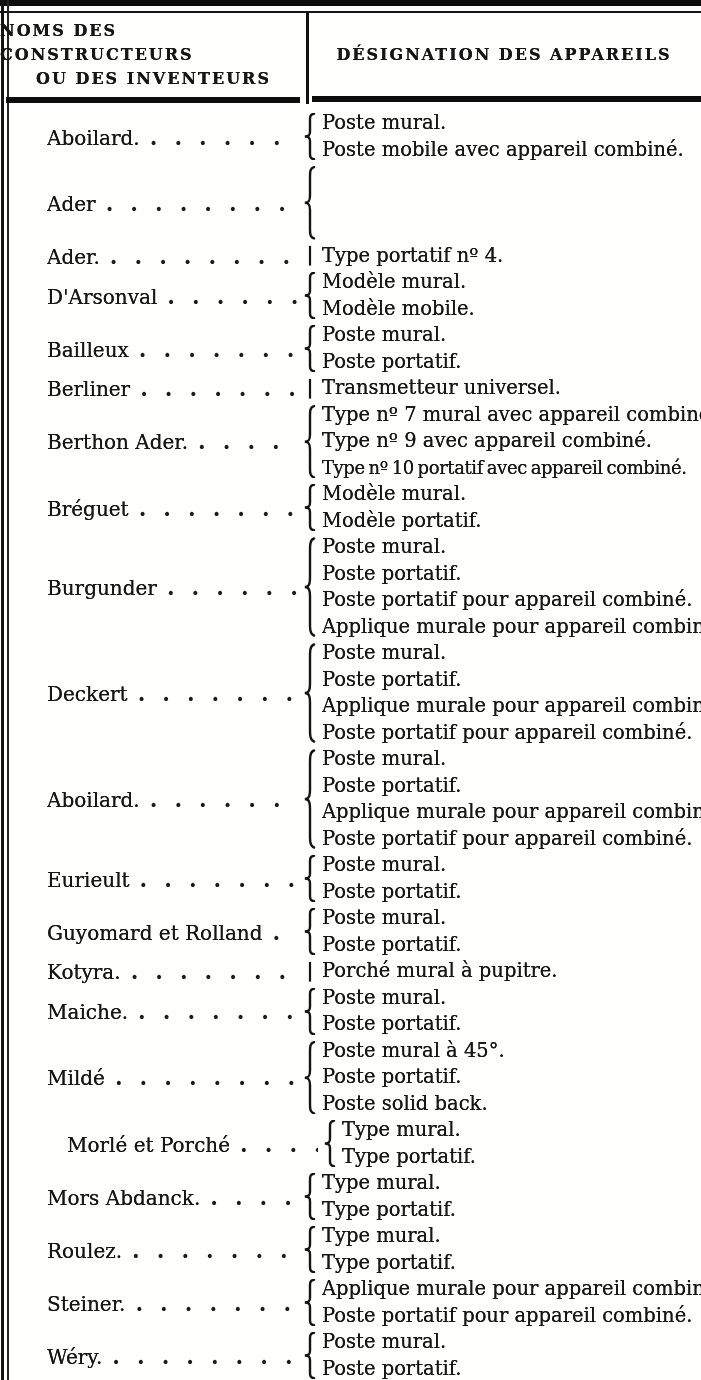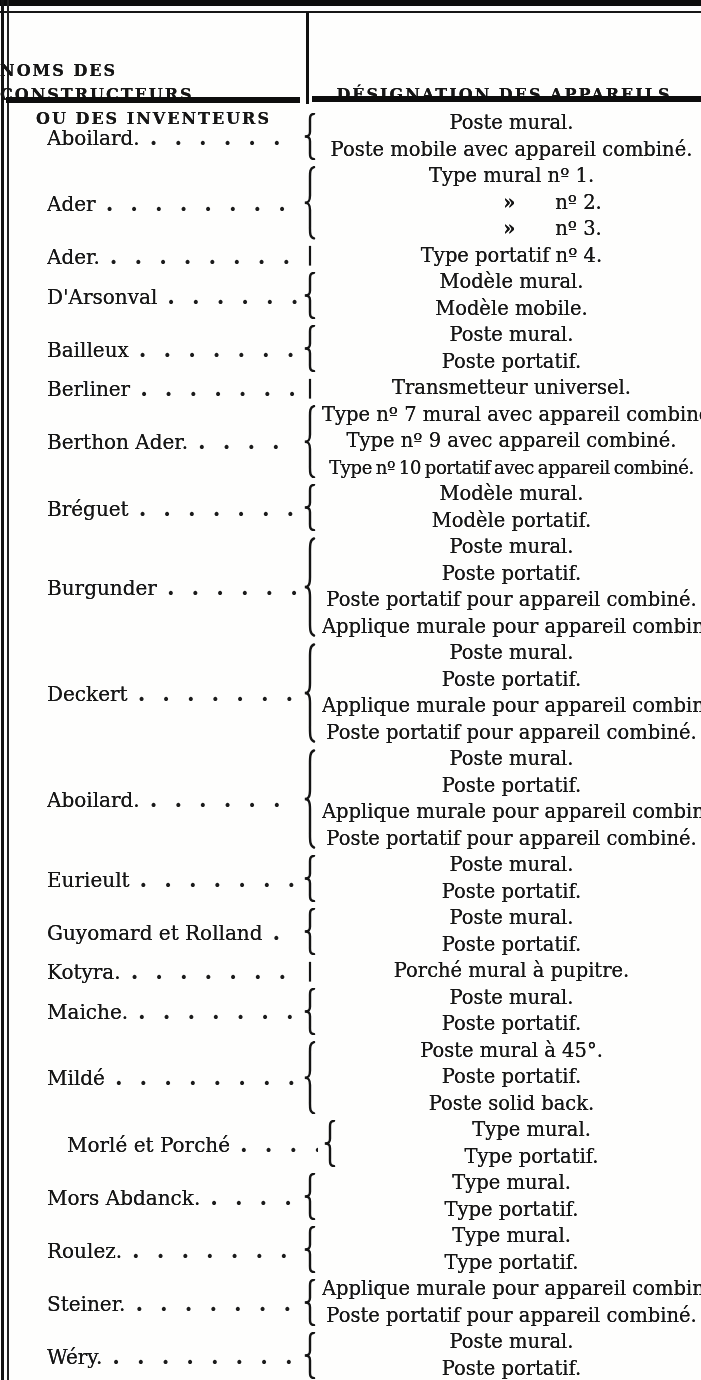--- a/index.html
+++ b/index.html
@@ -15,37 +15,37 @@
   }
   
   .top-bar{position:absolute;left:0;top:0;width:100%;height:6px;background:#0c0c0c;}
   .top-thin{position:absolute;left:0;top:11px;width:100%;height:2px;background:#171717;}
   .left-rule-outer{position:absolute;left:1px;top:0;width:3px;height:100%;background:#141414;}
   .left-rule-inner{position:absolute;left:7px;top:0;width:2px;height:100%;background:#222;}
   .col-divider{position:absolute;left:306px;top:12px;width:3px;height:92px;background:#101010;}
   .header-rule-left{position:absolute;left:6px;top:97px;width:294px;height:6px;background:#0d0d0d;}
   .header-rule-right{position:absolute;left:312px;top:96px;width:389px;height:6px;background:#0d0d0d;}
 
-  .header{position:absolute;left:0;top:13px;width:100%;height:84px;display:flex;margin-top:40px;}
+  .header{position:absolute;left:0;top:13px;width:100%;height:84px;display:flex;}
   .hcell{display:flex;flex-direction:column;justify-content:center;align-items:center;
     font-weight:bold;font-size:16px;letter-spacing:2px;line-height:24px;
     text-shadow:0 0 0.5px currentColor;}
   .hcell.c1{width:307px;}
   .hcell.c2{flex:1;}
 
   .tbody{position:absolute;left:0;top:106px;width:100%;padding-top:4px;box-sizing:border-box;}
   .row{display:flex;width:100%;}
   .names-cell{width:298px;padding-left:47px;box-sizing:border-box;
     display:flex;flex-direction:column;justify-content:center;overflow:hidden;}
   .name-line{display:flex;align-items:baseline;overflow:hidden;white-space:nowrap;}
   .name{font-size:20px;text-shadow:0 0 0.6px currentColor;flex:none;}
   .dots{font-size:22px;font-weight:bold;letter-spacing:17px;padding-left:10px;
     flex:1;overflow:hidden;color:#1b1b1b;}
   .brace-cell{width:24px;display:flex;align-items:center;justify-content:center;flex:none;}
-  .desig-cell{flex:1;display:flex;flex-direction:column;justify-content:center;overflow:hidden;text-align:center;}
+  .desig-cell{flex:1;display:flex;flex-direction:column;justify-content:center;overflow:hidden;}
   .dline{height:26.5px;line-height:26.5px;font-size:19.5px;white-space:nowrap;
     text-shadow:0 0 0.6px currentColor;}
   .dline.tight{font-size:18px;letter-spacing:-0.4px;word-spacing:-1.5px;}
   .dline.indent{padding-left:42px;}
   .marker{display:inline-block;width:92px;font-weight:bold;}
   svg.brace{display:block;}
 </style>
 </head>
 <body>
 
@@ -92,25 +92,20 @@
           <div class="name-line">
             <span class="name">Ader</span>
             <span class="dots">..............................</span>
           </div>
         </div>
         <div class="brace-cell">
           <svg class="brace" width="16" height="73.5" viewBox="0 0 20 100" preserveAspectRatio="none">
             <path d="M15,1.5 C9.5,3 10,9 10,17 L10,40 C10,47.5 8.5,50 3.5,50 C8.5,50 10,52.5 10,60 L10,83 C10,91 9.5,97 15,98.5" fill="none" stroke="#141414" stroke-width="2.4" stroke-linecap="round" vector-effect="non-scaling-stroke"></path>
           </svg>
         </div>
-        <div class="desig-cell">
-          <div class="dline">Type mural nº 1.</div>
-          <div class="dline indent"><span class="marker">»</span><span class="dtext">nº 2.</span></div>
-          <div class="dline indent"><span class="marker">»</span><span class="dtext">nº 3.</span></div>
-        </div>
       </div>
       <div class="row" style="height: 26.5px;">
         <div class="names-cell">
           <div class="name-line">
             <span class="name">Ader.</span>
             <span class="dots">..............................</span>
           </div>
         </div>
         <div class="brace-cell">
           <svg class="brace" width="16" height="23.5" viewBox="0 0 20 100" preserveAspectRatio="none">

